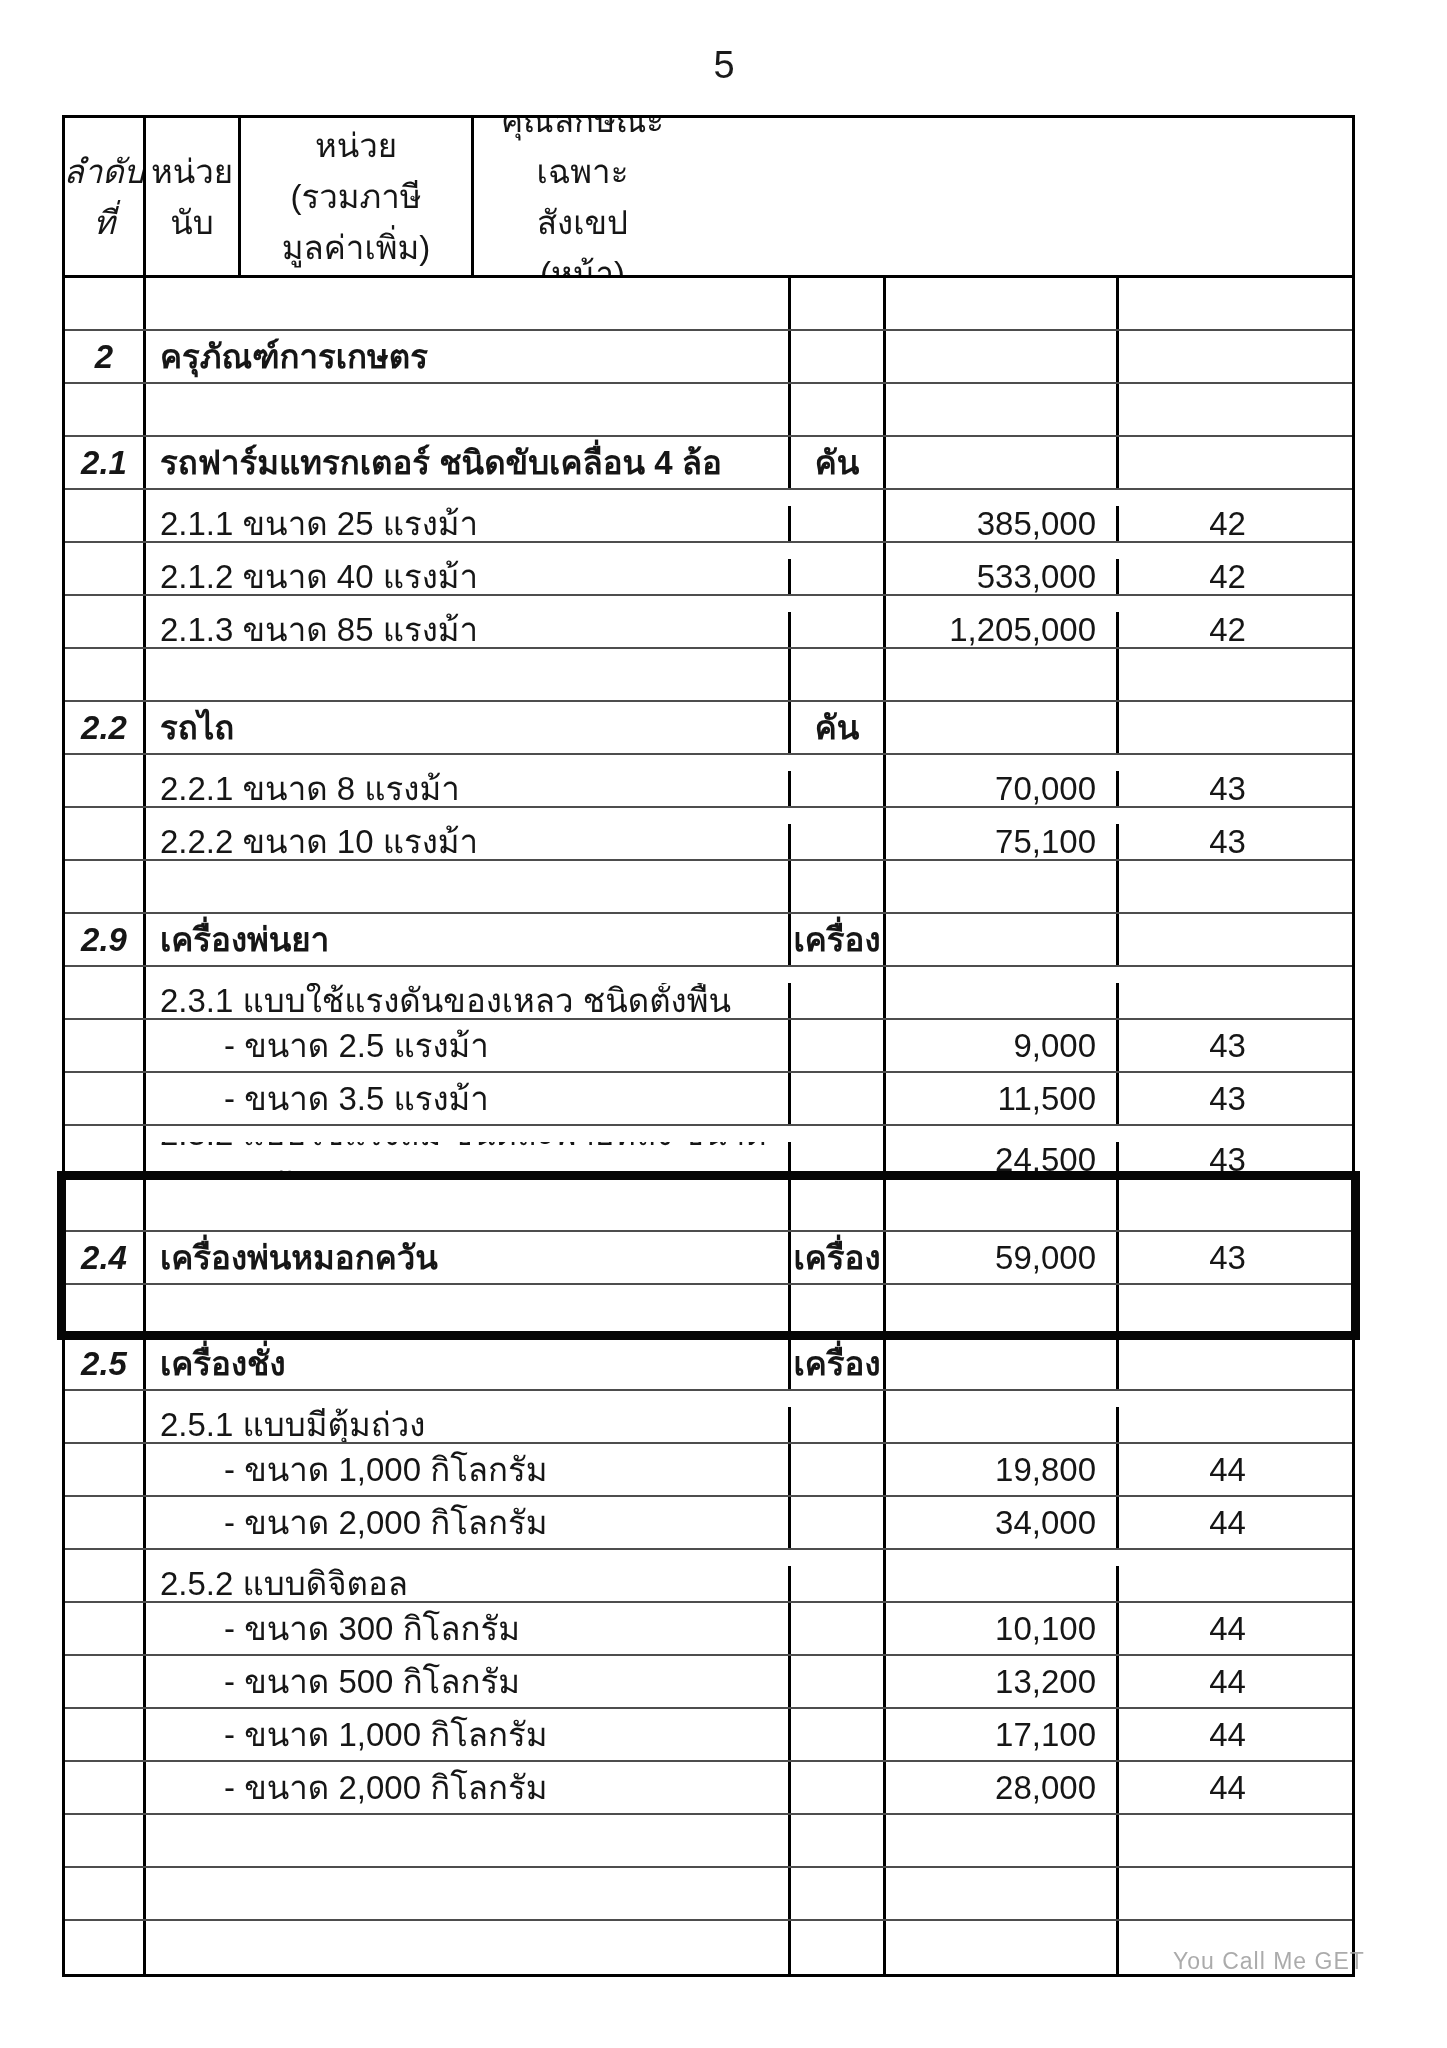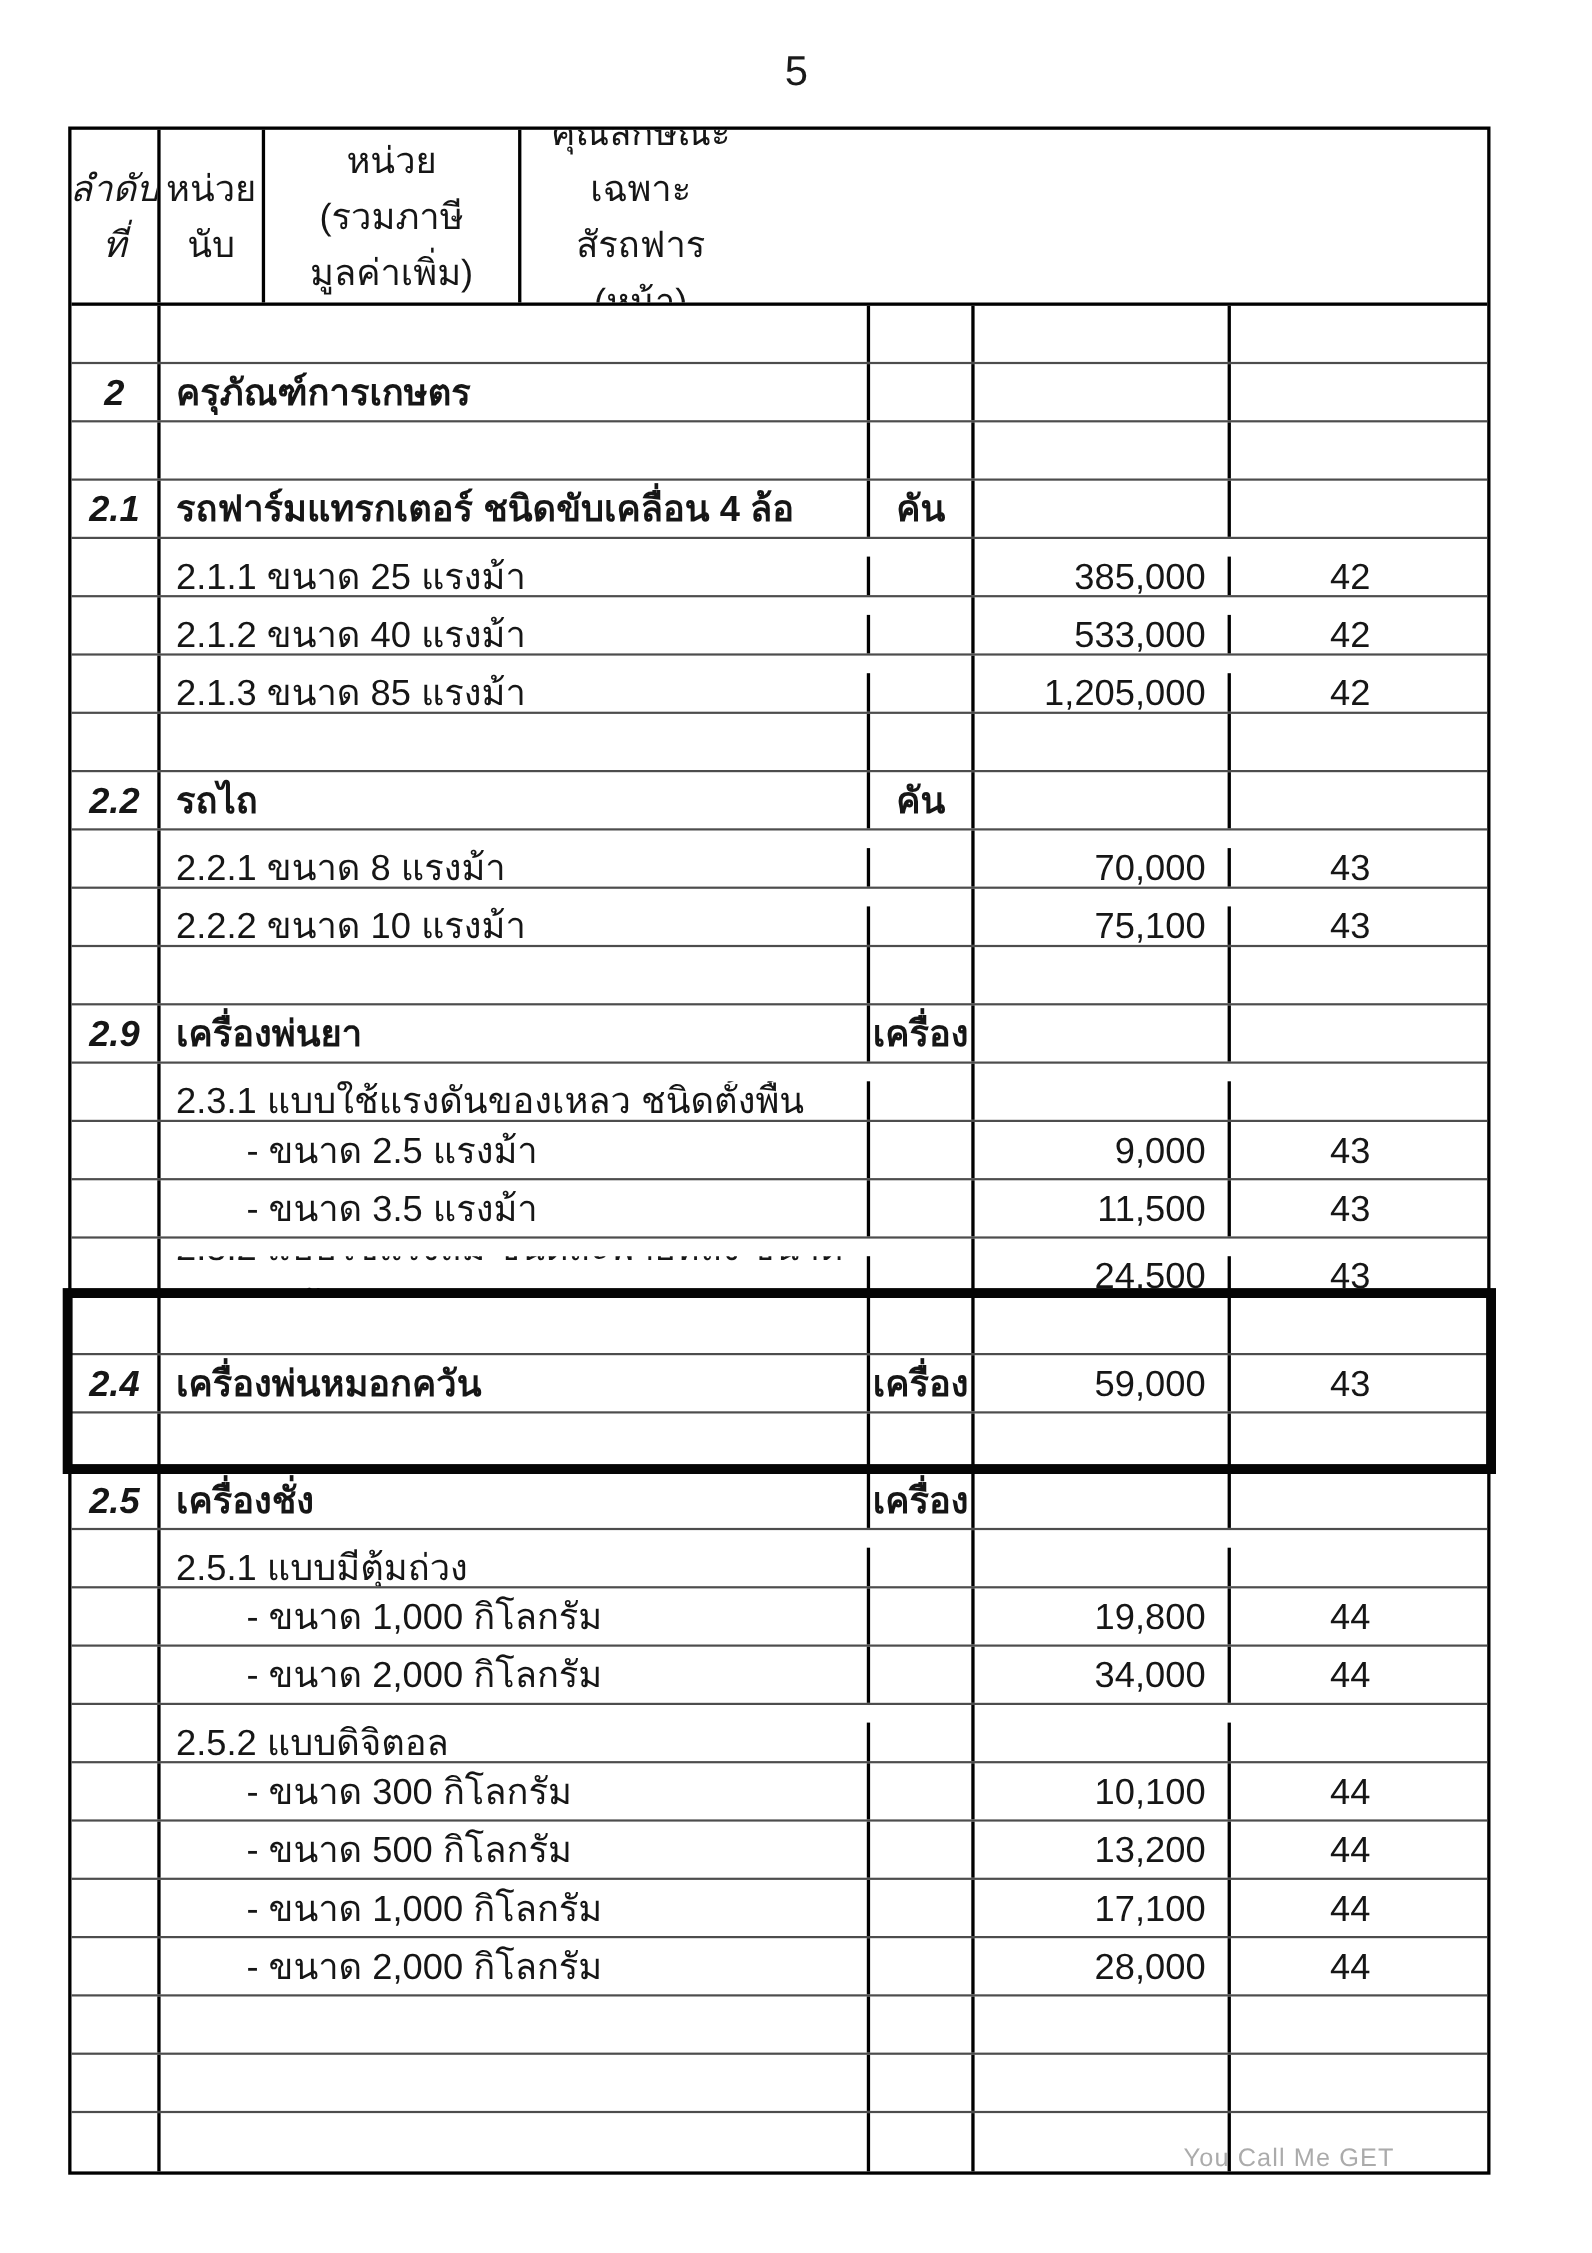--- a/index.html
+++ b/index.html
@@ -45,40 +45,40 @@
   .brow .c1 { font-weight:700; }
   .brow.item .c2, .brow.item .c4, .brow.item .c5 { font-weight:400;margin-top:16px; }
   .brow.sub .c2 { padding-left:78px; }
   .highlight-box {
     position:absolute; left:57px; top:1171px; width:1303px; height:169px;
     border:9px solid #050505;
     pointer-events:none;
     background:transparent;
   }
   .watermark {
-    position:absolute; left:1076px; top:1948px;
+    position:absolute; left:1173px; top:1948px;
     font-size:23px; color:#a3a3a3; letter-spacing:1px;
     z-index:5; opacity:0.9; white-space:nowrap;
   }
 </style>
 </head>
 <body>
 
 <div class="page-number">5</div>
 
 <div class="doc-table">
   <div class="hrow">
     <div class="cell c1">ลำดับ
 ที่</div>
     <div class="cell c3">หน่วยนับ</div>
     <div class="cell c4">ราคาต่อหน่วย
 (รวมภาษีมูลค่าเพิ่ม)
 (บาท)</div>
     <div class="cell c5">คุณลักษณะเฉพาะ
-สัรถฟาร
+สังเขป
 (หน้า)</div>
   </div>
   <div id="table-body">
       <div class="brow empty">
         <div class="cell c1"></div>
         <div class="cell c2"></div>
         <div class="cell c3"></div>
         <div class="cell c4"></div>
         <div class="cell c5"></div>
       </div>

